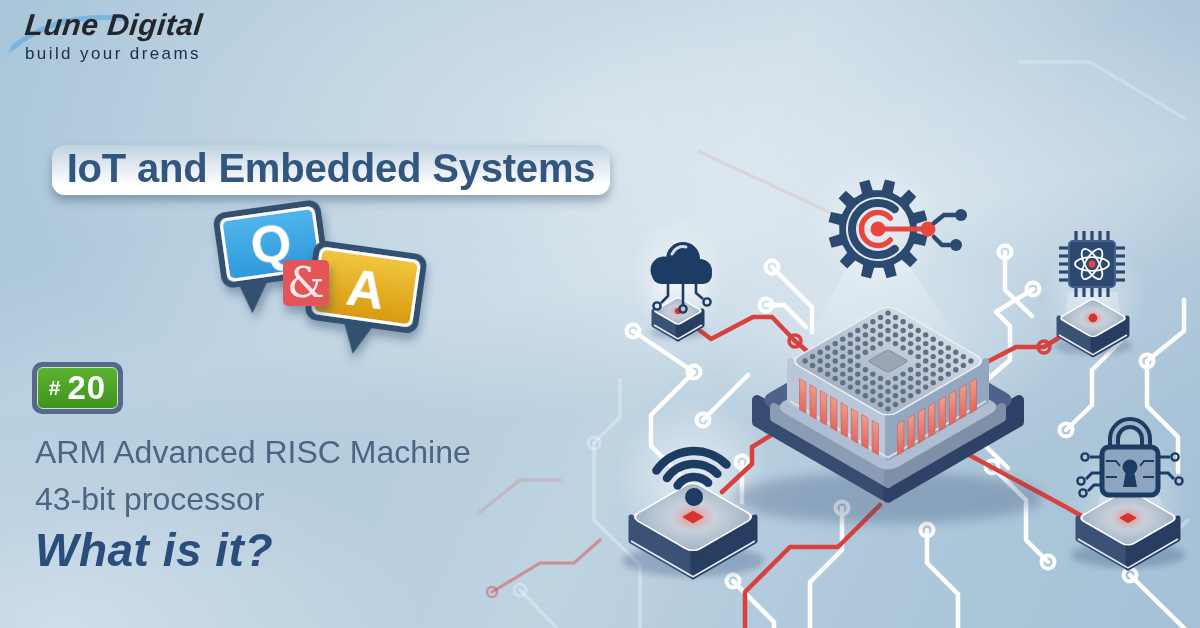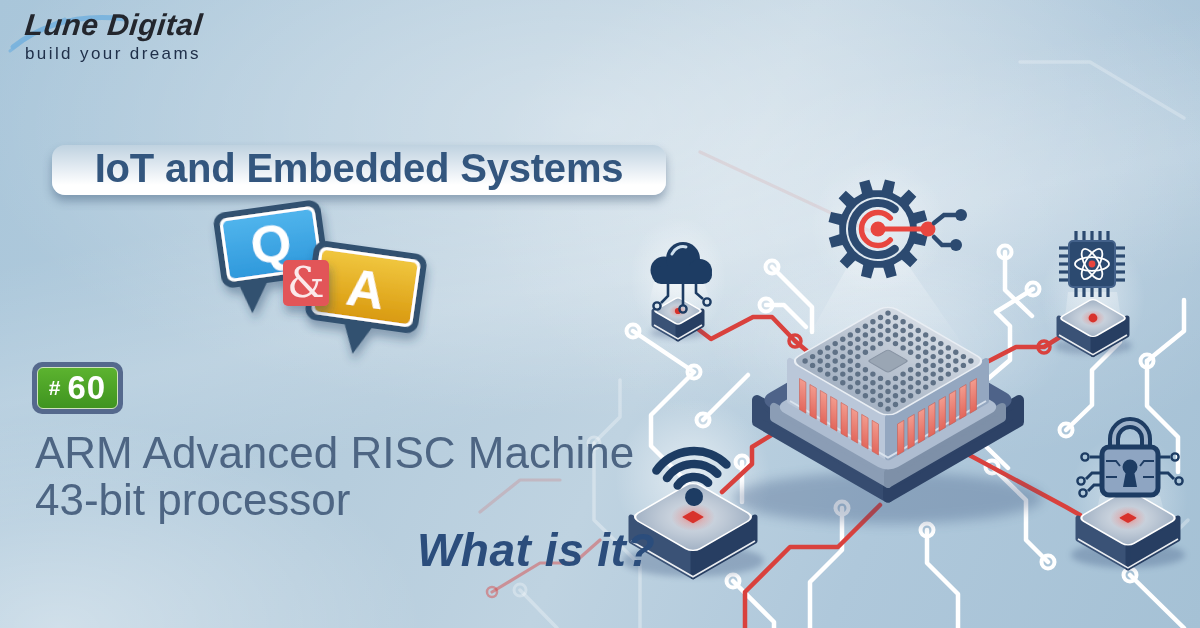--- a/index.html
+++ b/index.html
@@ -17,21 +17,21 @@
   .logo { position:absolute; left:25px; top:8px; width:260px; }
   .logo .swoosh { position:absolute; left:-18px; top:-3px; width:130px; height:50px; }
   .logo .brand-name {
     position:relative; display:block; font-size:30px; font-weight:bold; font-style:italic;
     color:#23262d; letter-spacing:0.5px; transform:skewX(-6deg); white-space:nowrap;
   }
   .logo .tagline {
     display:block; margin-top:2px; font-size:17px; color:#20304a; letter-spacing:2.4px; white-space:nowrap;
   }
   .title-banner {
-    position:absolute; left:52px; top:145px; width:614px; height:50px;
+    position:absolute; left:52px; top:145px; width:558px; height:50px;
     border-radius:13px;
     background:linear-gradient(180deg,#bfd2e0 0%, #e3ebf2 45%, #ffffff 80%);
     box-shadow:0 6px 10px rgba(47,76,108,0.40);
     display:flex; align-items:center; justify-content:center;
   }
   .title-banner .title-text {
     font-size:40px; font-weight:bold; color:#33567e; letter-spacing:-0.2px; white-space:nowrap;
     transform:translateY(-2px);
   }
   .qa { position:absolute; left:200px; top:200px; width:240px; height:170px; }
@@ -43,24 +43,24 @@
   .badge .badge-inner {
     width:79px; height:40px; border-radius:6px;
     background:linear-gradient(180deg,#5cb32f 0%, #3f9420 100%);
     border:1.5px solid #cfe3bd;
     display:flex; align-items:center; justify-content:center; gap:7px;
   }
   .badge .hash { color:#ffffff; font-size:21px; font-weight:bold; }
   .badge .num  { color:#ffffff; font-size:33px; font-weight:bold; letter-spacing:1px; }
   .headline { position:absolute; left:35px; top:429px; width:620px; }
   .headline .hl-line {
-    display:block; font-size:44px; line-height:47px; color:#4d6583; font-weight:400; letter-spacing:0; white-space:nowrap;
+    display:block; font-size:32px; line-height:47px; color:#4d6583; font-weight:400; letter-spacing:0; white-space:nowrap;
   }
   .headline .hl-question {
-    display:block; margin-top:4px; font-size:46px; line-height:47px; letter-spacing:0.5px; color:#2b4d7c; font-weight:bold; font-style:italic; white-space:nowrap;text-align:right;
+    display:block; margin-top:4px; font-size:46px; line-height:47px; letter-spacing:0.5px; color:#2b4d7c; font-weight:bold; font-style:italic; white-space:nowrap;
   }
 </style>
 </head>
 <body>
 
 <div class="canvas">
 
   <svg class="illustration" viewBox="0 0 1200 628" aria-hidden="true">
 <defs>
 <linearGradient id="gTop" x1="0" y1="0" x2="0" y2="1">
@@ -548,21 +548,21 @@
 <g filter="url(#qaShadow)">
   <rect x="83" y="60" width="46" height="46" rx="5" fill="#e25459"></rect>
   <text x="106" y="97" text-anchor="middle" font-family="DejaVu Serif, serif" font-size="42" font-weight="400" fill="#fbe9ea">&amp;</text>
 </g>
 
   </svg>
 
   <div class="badge">
     <div class="badge-inner">
       <span class="hash">#</span>
-      <span class="num">60</span>
+      <span class="num">20</span>
     </div>
   </div>
 
   <div class="headline">
     <span class="hl-line">ARM Advanced RISC Machine</span>
     <span class="hl-line">43-bit processor</span>
     <span class="hl-question">What is it?</span>
   </div>
 
 </div>

